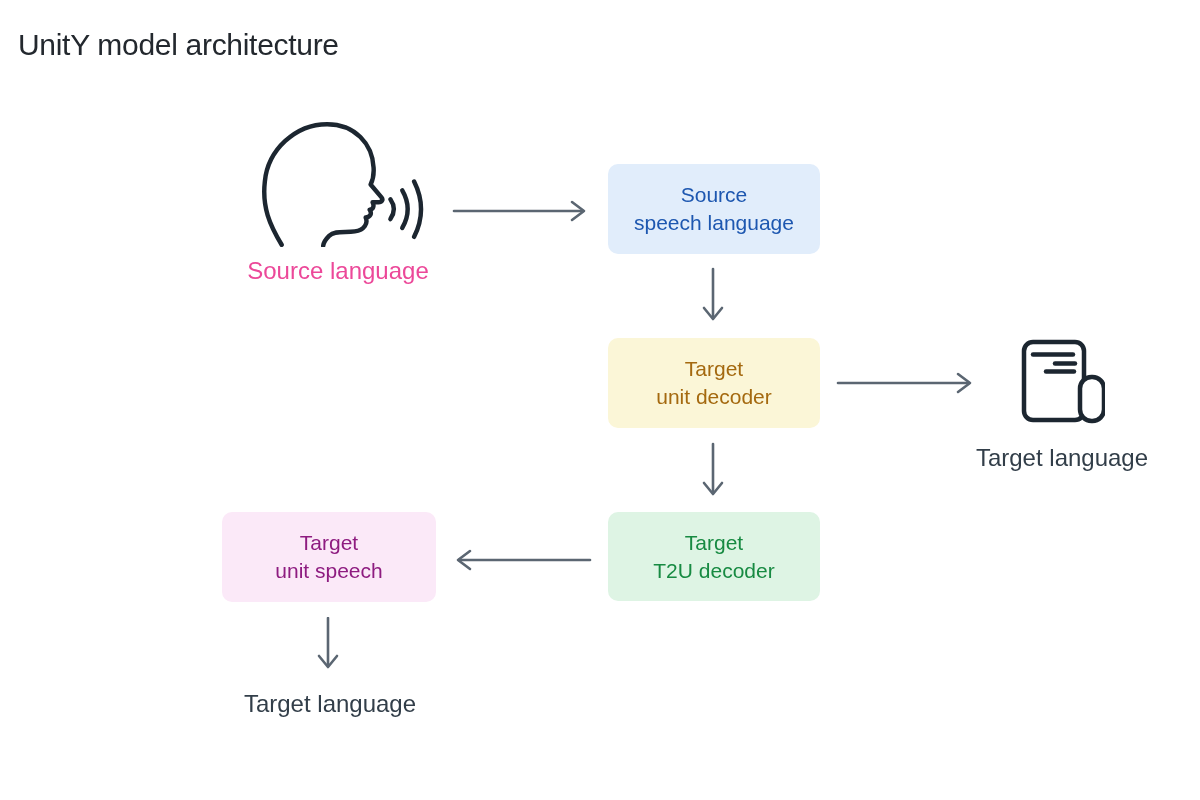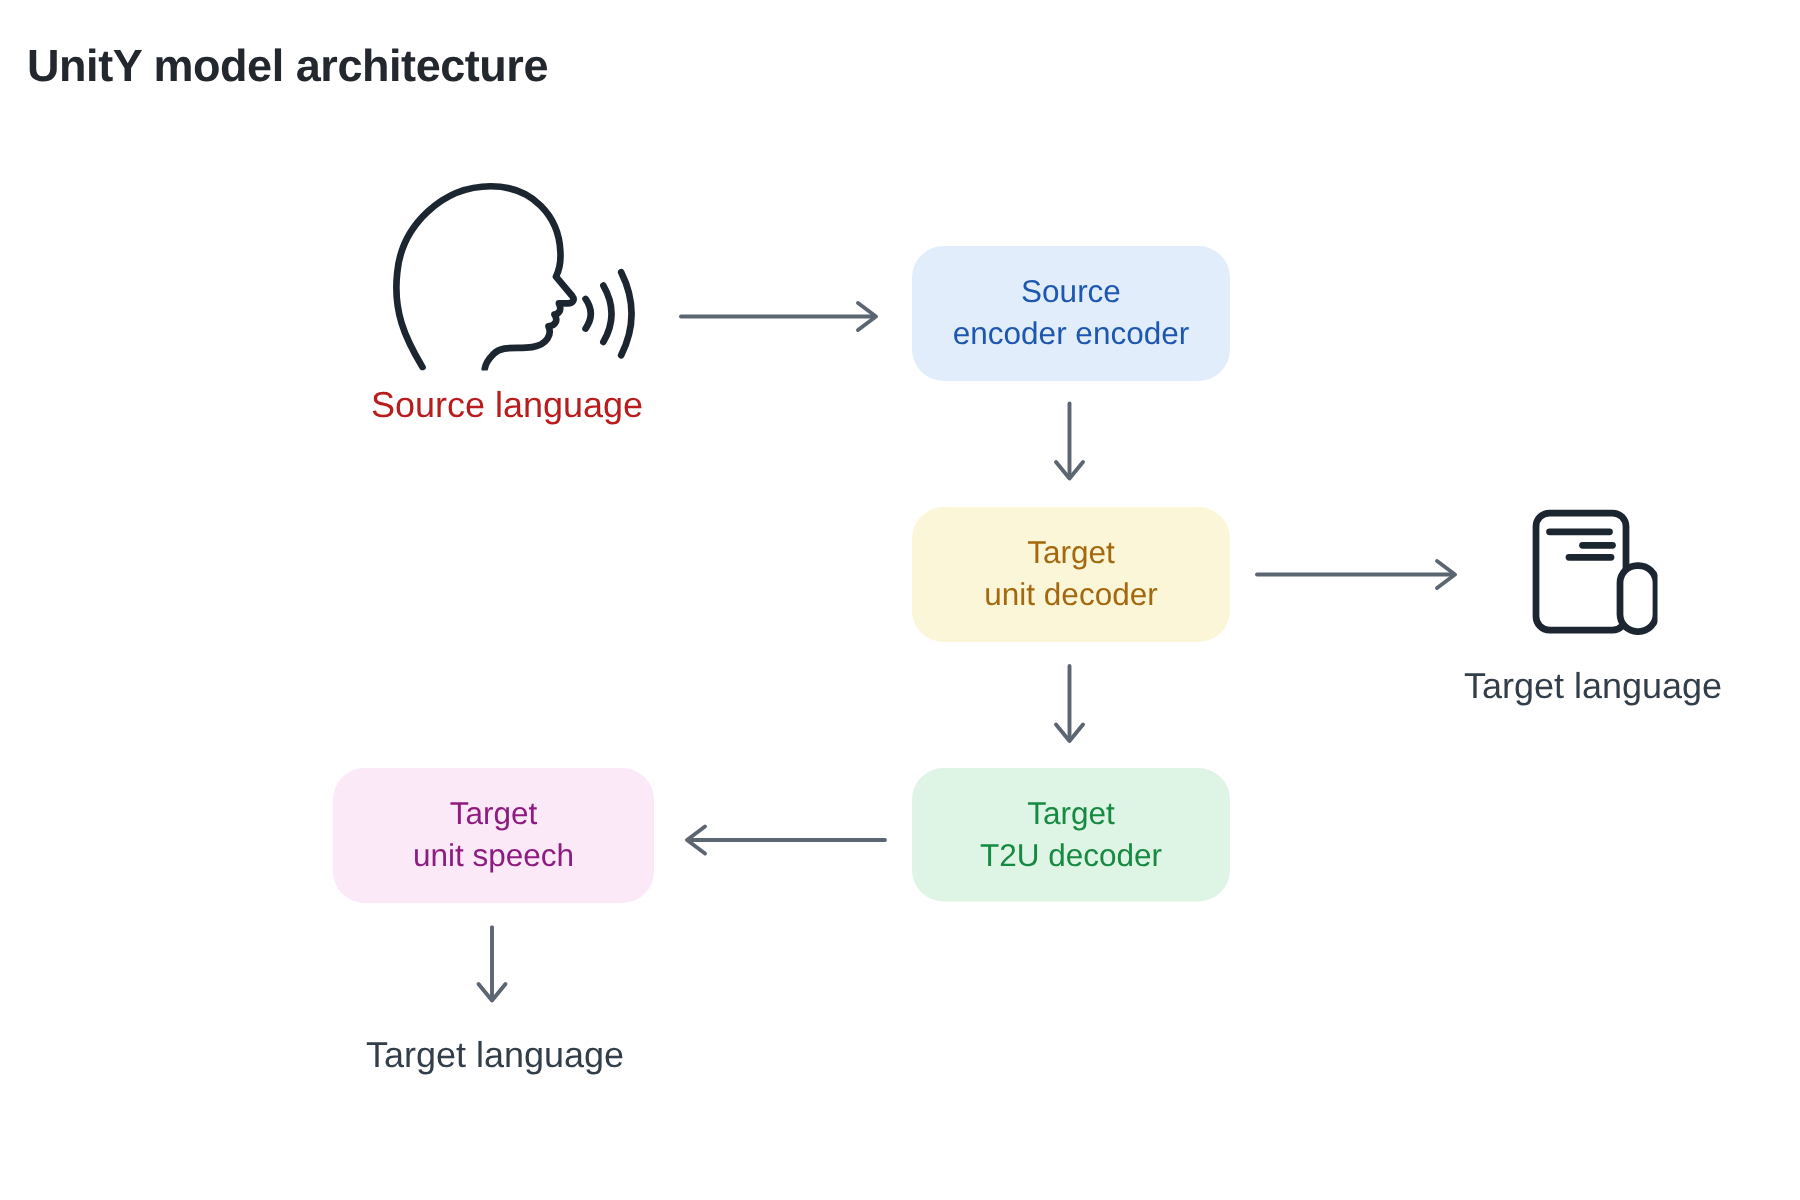--- a/index.html
+++ b/index.html
@@ -10,28 +10,28 @@
     background: #ffffff;
     font-family: "Liberation Sans", sans-serif;
     overflow: hidden;
   }
   .page-title {
     position: absolute;
     left: 18px;
     top: 28px;
     margin: 0;
     font-size: 30px;
-    font-weight: 700;
+    font-weight: 400;
     letter-spacing: -0.3px;
   }
   .node {
     position: absolute;
     width: 212px;
     height: 90px;
-    border-radius: 21px;
+    border-radius: 10px;
     display: flex;
     flex-direction: column;
     align-items: center;
     justify-content: center;
     font-size: 21px;
     font-weight: 500;
     line-height: 28px;
     text-align: center;
   }
   .node-source-speech-encoder { left: 608px; top: 164px; }
@@ -66,25 +66,25 @@
   <h1 class="page-title" style="color: rgb(35, 40, 46);">UnitY model architecture</h1>
 
   <div class="icon icon-head" style="color: rgb(28, 38, 48);">
     <svg viewBox="0 0 174 132" fill="none" stroke="currentColor" stroke-width="4.5" stroke-linecap="round" stroke-linejoin="round">
       <path d="M30 130 C 18 110, 10 92, 13 66 C 16 34, 44 8, 76 8 C 104 8, 122 28, 123 52 C 123.5 60, 122 65, 120 69 L 131 82 C 133 84.5, 131.5 87, 128 87 L 122 87 C 124 91, 122.5 94, 119 94.5 C 121.5 98, 120 102, 115 102.5 C 117.5 108, 114 115, 104 116.5 C 94 118, 84 115, 78 121 C 74.5 124.5, 72.5 127, 72 131"></path>
       <path d="M140 84 Q 147 94, 140 104"></path>
       <path d="M152 75 Q 163 94, 152 113"></path>
       <path d="M164 66 Q 178 94, 164 122"></path>
     </svg>
   </div>
-  <div class="caption caption-source" style="color: #b91c1c;">Source language</div>
+  <div class="caption caption-source" style="color: #ec4899;">Source language</div>
 
   <div class="node node-source-speech-encoder" style="background-color: rgb(225, 237, 251); color: rgb(29, 87, 176);">
     <span>Source</span>
-    <span>encoder encoder</span>
+    <span>speech language</span>
   </div>
 
   <div class="node node-target-text-decoder" style="background-color: rgb(251, 246, 215); color: rgb(164, 105, 15);">
     <span>Target</span>
     <span>unit decoder</span>
   </div>
 
   <div class="node node-target-t2u-encoder" style="background-color: rgb(222, 244, 228); color: rgb(23, 138, 66);">
     <span>Target</span>
     <span>T2U decoder</span>

